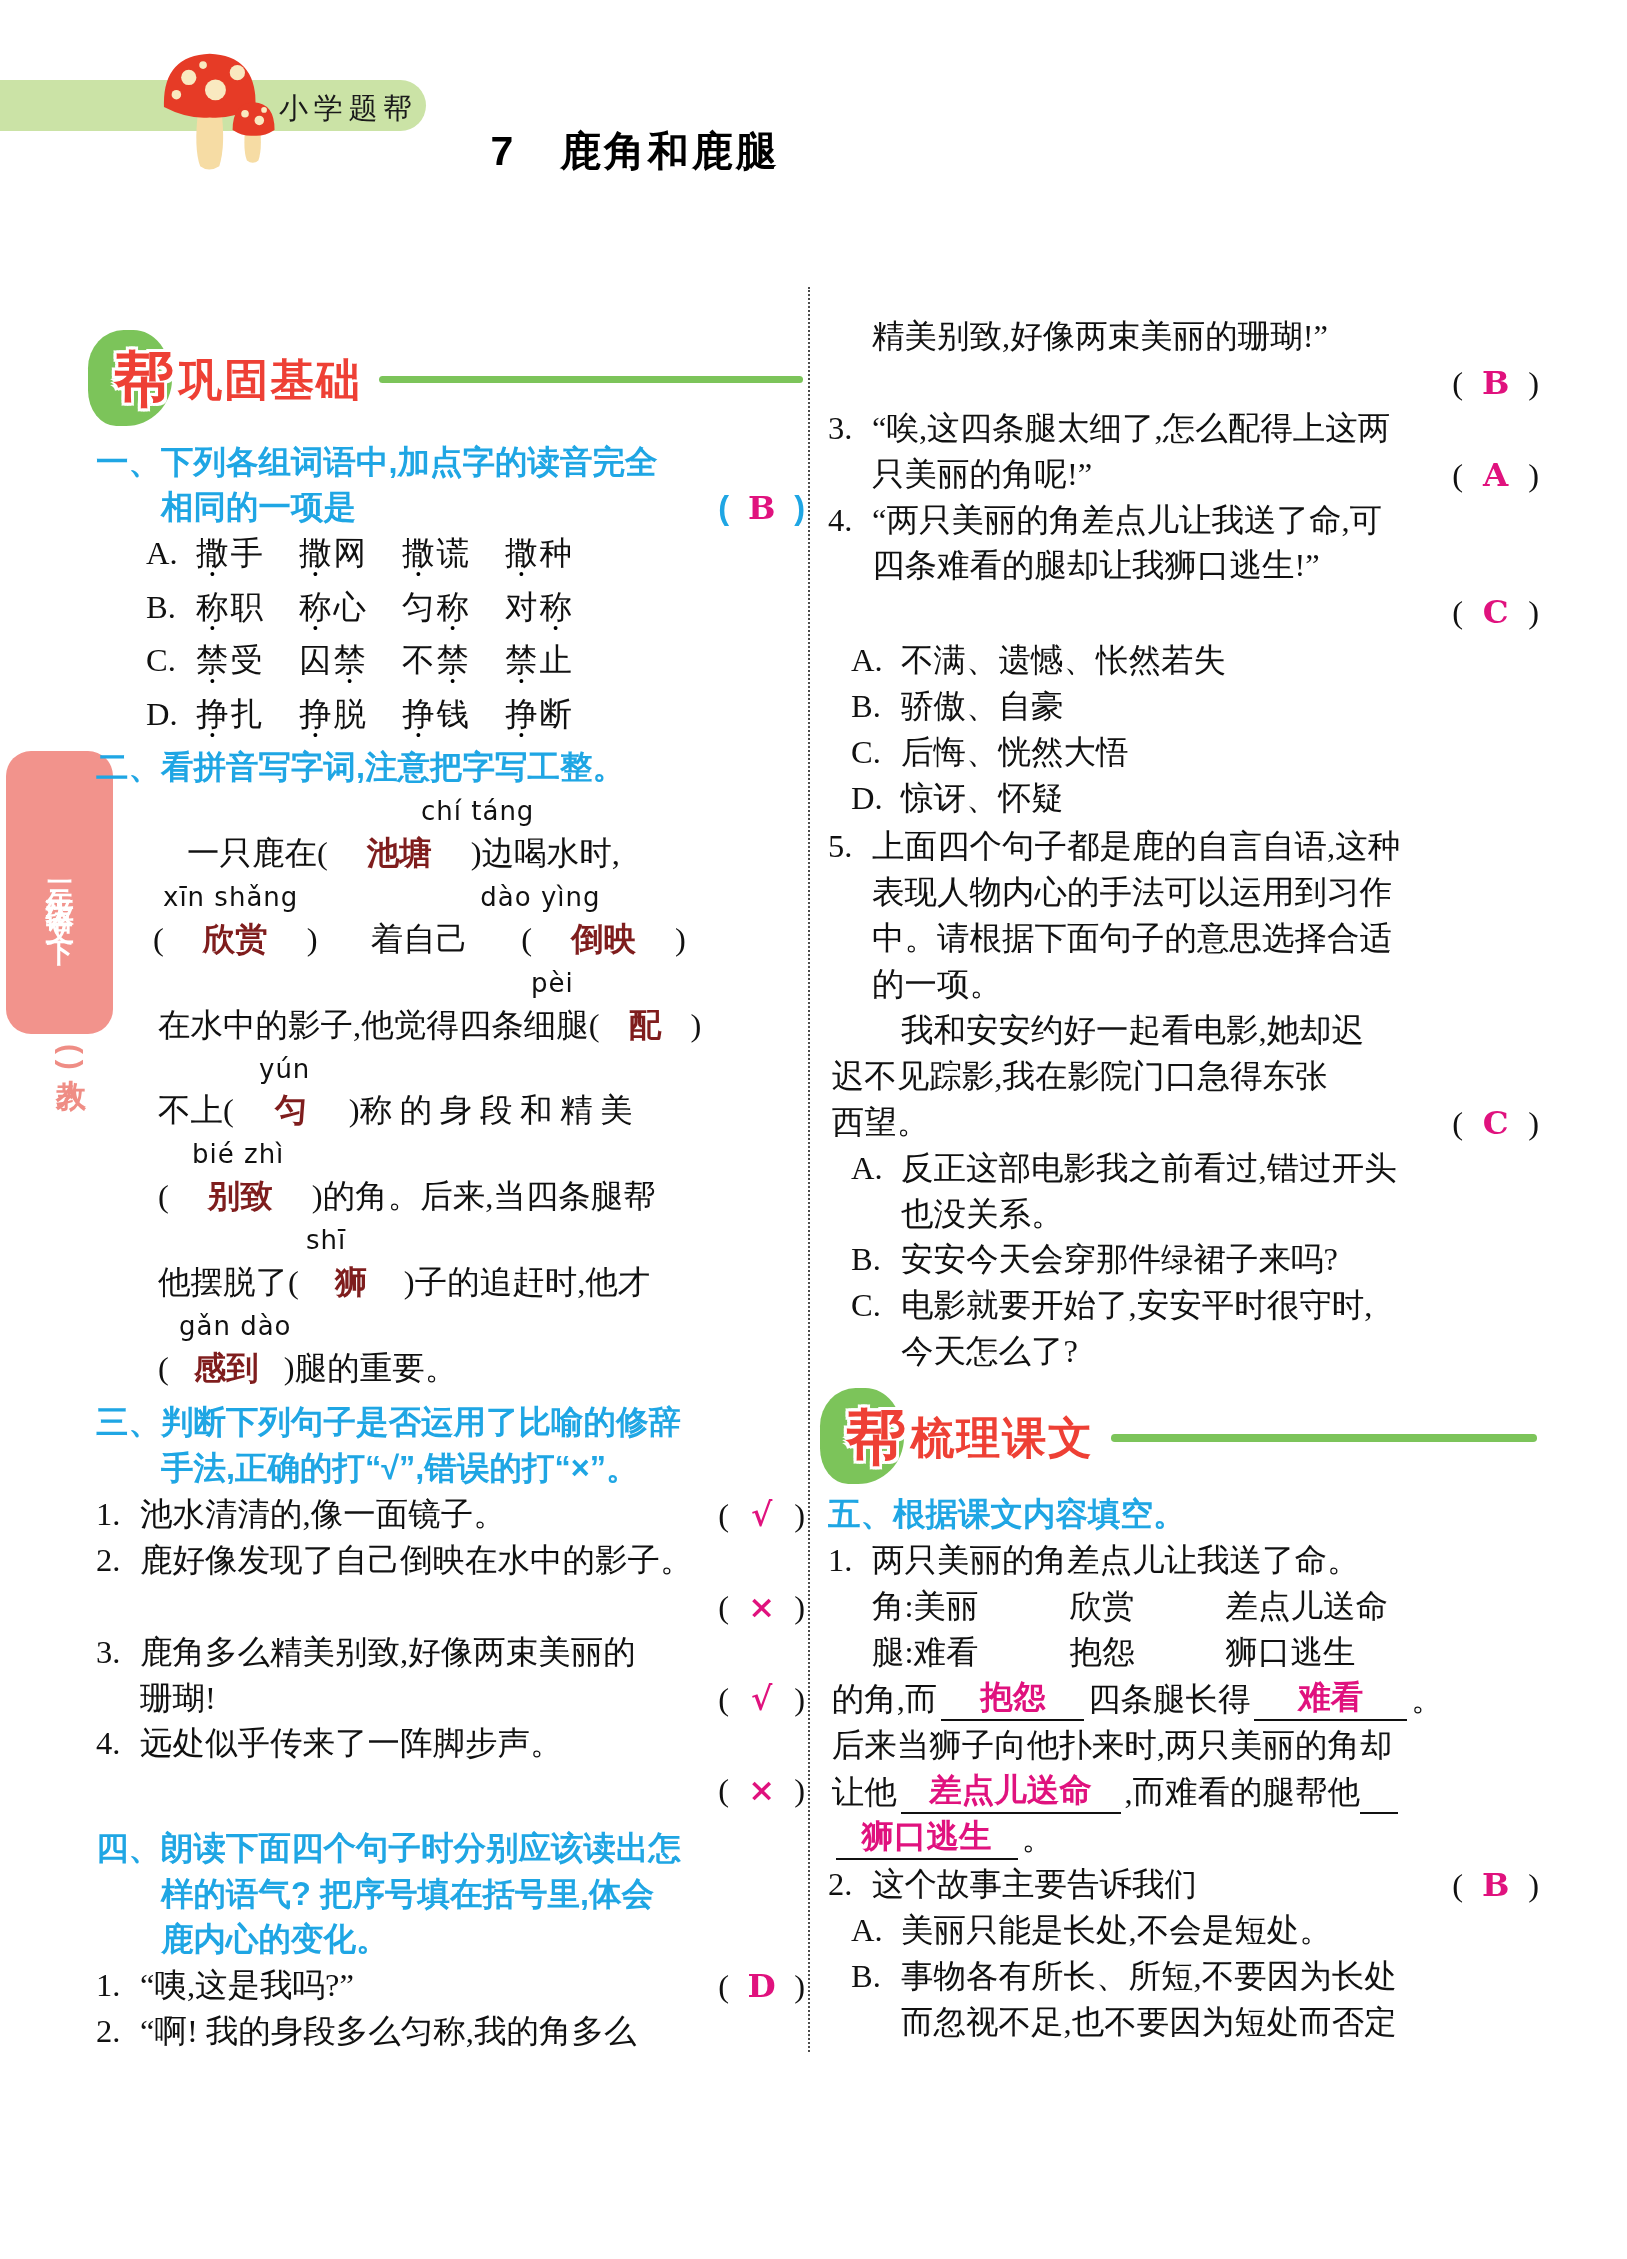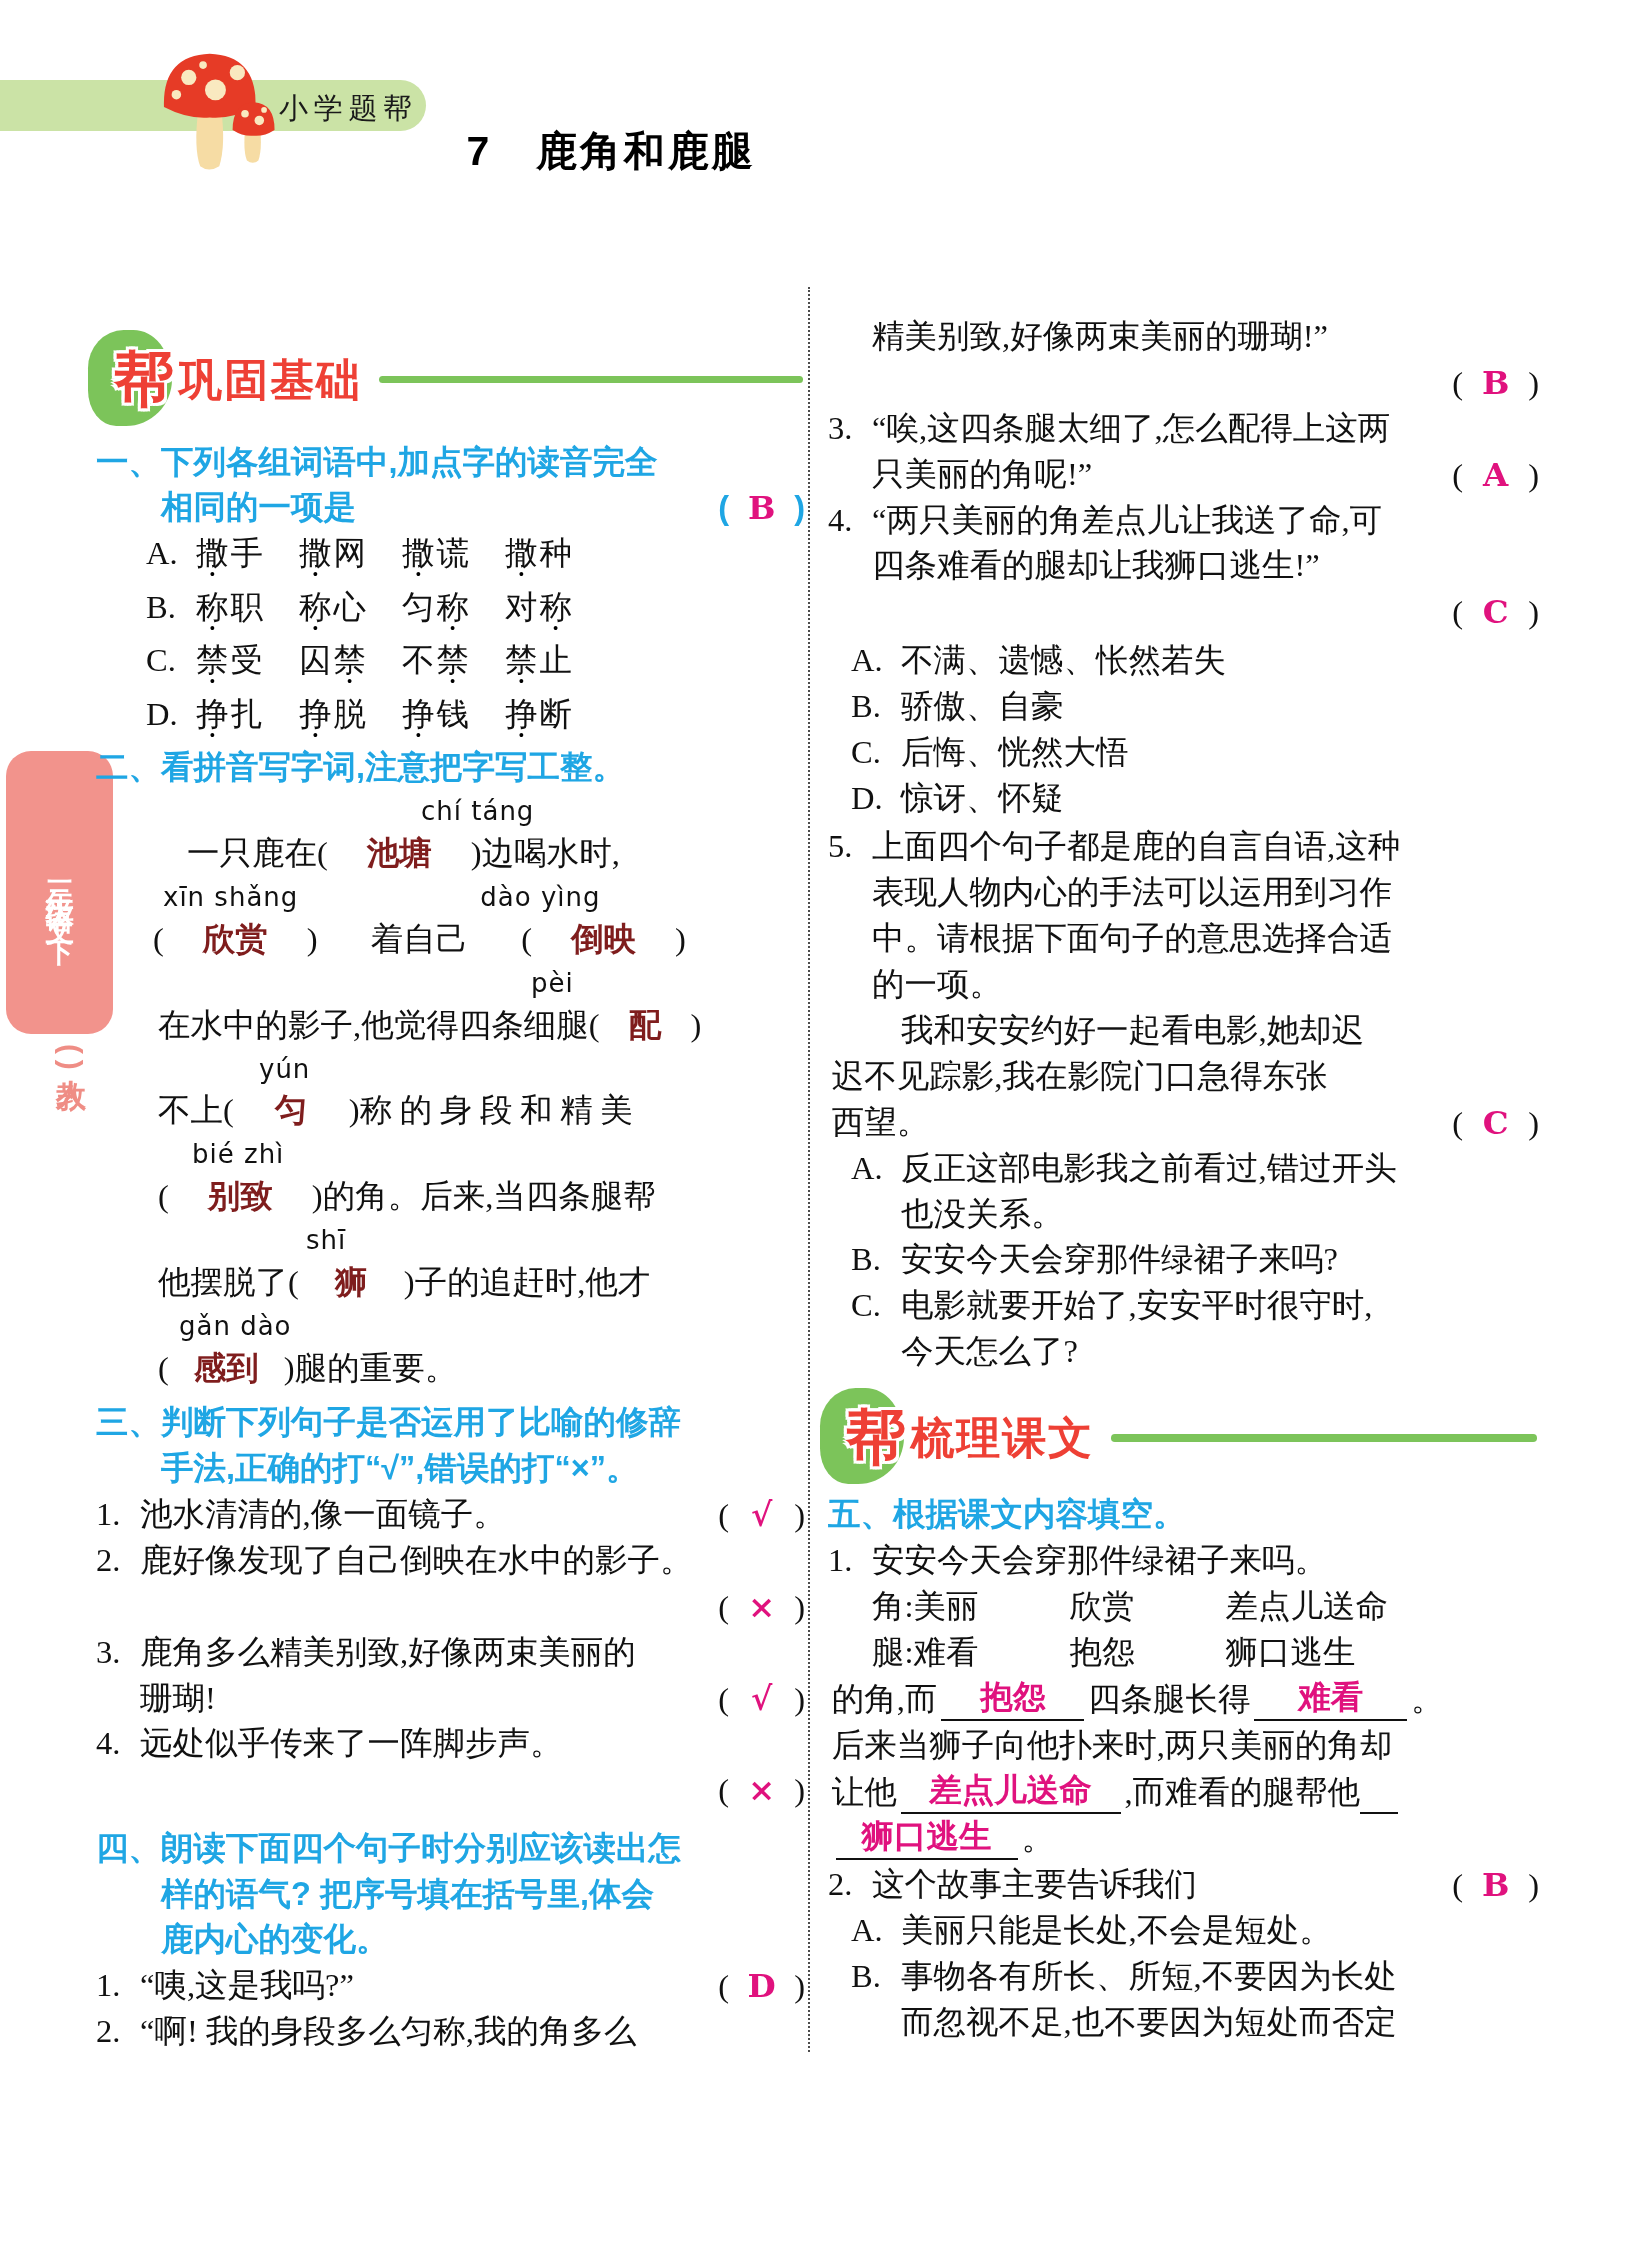--- a/index.html
+++ b/index.html
@@ -7,21 +7,21 @@
         font-family:"Liberation Serif",serif;color:#111;}
 
   
   .banner{position:absolute;left:0;top:80px;width:426px;height:51px;background:#cbe3a6;
           border-radius:0 26px 26px 0;}
   .banner .brand{position:absolute;left:279px;top:8.6px;font-family:"DejaVu Sans",sans-serif;
           font-size:29px;letter-spacing:5.7px;color:#1a1a1a;font-weight:500;white-space:nowrap;}
   .mushrooms{position:absolute;left:143px;top:-40px;}
 
   
-  .chapter-title{position:absolute;left:353px;top:124px;width:516px;text-align:center;
+  .chapter-title{position:absolute;left:377px;top:124px;width:516px;text-align:center;
           font-family:"Liberation Sans",sans-serif;font-size:41px;font-weight:bold;
           letter-spacing:2.9px;color:#000;}
 
   
   .side-tab{position:absolute;left:5.7px;top:751px;width:107px;height:283px;background:#f2938c;
           border-radius:25px;display:flex;align-items:center;justify-content:center;}
   .side-tab .vtxt{writing-mode:vertical-rl;text-orientation:mixed;color:#fff;font-size:28px;
           font-weight:bold;letter-spacing:8.6px;font-family:"Liberation Sans",sans-serif;}
   .side-pub{position:absolute;left:50px;top:1044px;writing-mode:vertical-rl;text-orientation:mixed;
           color:#ef8d85;font-size:30px;font-weight:bold;letter-spacing:1.9px;
@@ -243,21 +243,21 @@
       <div class="line choicecont"><span>今天怎么了?</span></div>
       <div class="line badge-line mt16">
         <span class="badge-blob">
           <span class="blob"></span>
           <span class="badge-char">帮</span>
         </span>
         <span class="badge-label">梳理课文</span>
         <span class="badge-rule"></span>
       </div>
       <div class="line blue mt6"><span>五、根据课文内容填空。</span></div>
-      <div class="line item"><span class="num">1.</span><span>安安今天会穿那件绿裙子来吗。</span></div>
+      <div class="line item"><span class="num">1.</span><span>两只美丽的角差点儿让我送了命。</span></div>
       <div class="line cont"><span>角:美丽</span><span class="sp sp95">&nbsp;</span><span>欣赏</span><span class="sp sp95">&nbsp;</span><span>差点儿送命</span></div>
       <div class="line cont"><span>腿:难看</span><span class="sp sp95">&nbsp;</span><span>抱怨</span><span class="sp sp95">&nbsp;</span><span>狮口逃生</span></div>
       <div class="line cont0"><span>的角,而</span><span class="bl w150">抱怨</span><span>四条腿长得</span><span class="bl w160">难看</span><span>。</span></div>
       <div class="line cont0"><span>后来当狮子向他扑来时,两只美丽的角却</span></div>
       <div class="line cont0"><span>让他</span><span class="bl w230">差点儿送命</span><span>,而难看的腿帮他</span><span class="u w40"></span></div>
       <div class="line cont0"><span class="bl w190">狮口逃生</span><span>。</span></div>
       <div class="line item"><span class="num">2.</span><span>这个故事主要告诉我们</span><span class="ansr"><span>(</span><span class="al">B</span><span>)</span></span></div>
       <div class="line choice"><span class="lbl">A.</span><span>美丽只能是长处,不会是短处。</span></div>
       <div class="line choice"><span class="lbl">B.</span><span>事物各有所长、所短,不要因为长处</span></div>
       <div class="line choicecont"><span>而忽视不足,也不要因为短处而否定</span></div>

